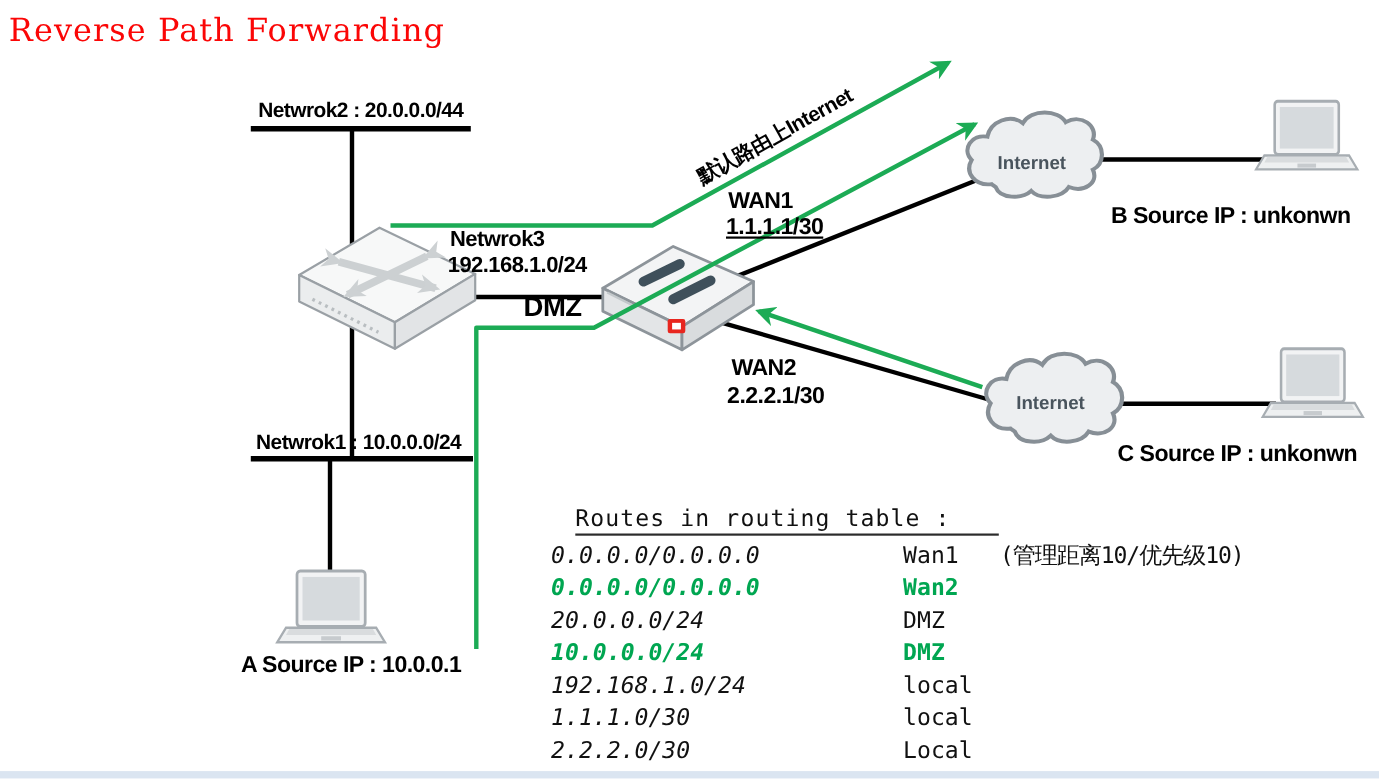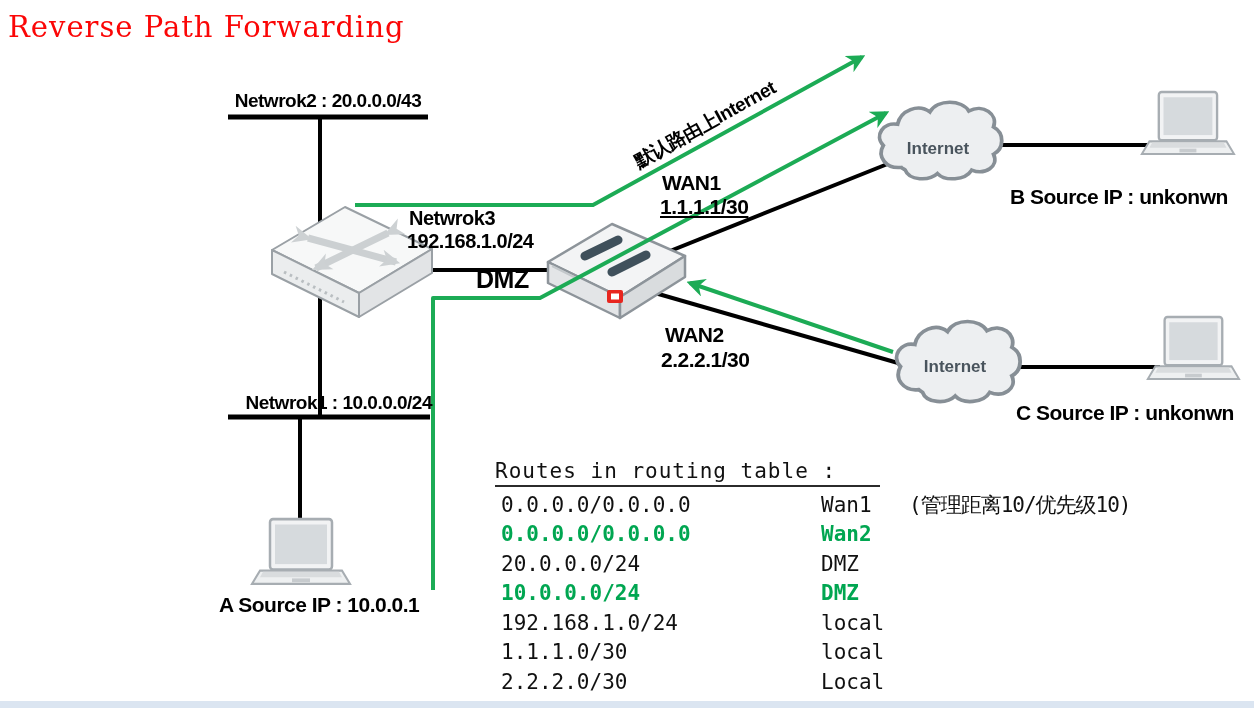--- a/index.html
+++ b/index.html
@@ -10,23 +10,23 @@
        font-family:"Liberation Sans",sans-serif;line-height:1.1;}
   .ctr{text-align:center;}
   #title{position:absolute;left:8px;top:10px;font-family:"DejaVu Serif","Liberation Serif",serif;
          font-size:29px;font-weight:400;letter-spacing:1px;color:#fb0606;white-space:nowrap;}
   .cloud-lbl{color:#49545d;font-size:17px;letter-spacing:0;}
   #default-route{transform:rotate(-29deg);transform-origin:0 50%;font-size:19px;}
   
   #routes{position:absolute;left:495px;top:459px;font-family:"DejaVu Sans Mono","Liberation Mono",monospace;
           font-size:21px;color:#111;}
   #routes .hdr{display:inline-block;border-bottom:2px solid #2b2b2b;min-width:385px;
-               padding-bottom:2px;margin-bottom:3px;letter-spacing:1px;}
+               padding-bottom:2px;margin-bottom:3px;letter-spacing:1px;margin-left:28px;}
   .rrow{display:flex;height:29.5px;align-items:center;}
-  .rrow .dest{width:320px;padding-left:6px;}
+  .rrow .dest{width:320px;padding-left:6px;font-style:italic;}
   .rrow .iface{width:88px;}
   .rrow .note{white-space:nowrap;letter-spacing:-1px;}
   .rrow.hl{color:#00a651;font-weight:700;}
   #bottom-strip{position:absolute;left:0;top:701px;width:1254px;height:7px;background:#dbe5f1;}
 </style>
 </head>
 <body>
 
 <div id="stage">
 
@@ -87,22 +87,22 @@
     <use href="#laptop" transform="translate(1140,92) scale(0.94,1.05)"></use>
     <use href="#laptop" transform="translate(1146,317) scale(0.93,1.05)"></use>
 
     <polyline points="355,205 593,205 862,57" fill="none" stroke="#1cab55" stroke-width="4" stroke-linejoin="round" marker-end="url(#ga)"></polyline>
     <polyline points="433,590 433,298 540,298 886,113" fill="none" stroke="#1cab55" stroke-width="4" stroke-linejoin="round" marker-end="url(#ga)"></polyline>
     <line x1="893" y1="352" x2="690" y2="283" stroke="#1cab55" stroke-width="4" marker-end="url(#ga)"></line>
   </svg>
 
   <div id="title">Reverse Path Forwarding</div>
 
-  <div class="lbl ctr" style="left:226px;top:91px;width:204px;font-size:19px;">Netwrok2 : 20.0.0.0/43</div>
-  <div class="lbl ctr" style="left:220px;top:393px;width:212px;font-size:19px;text-align:right;">Netwrok1 : 10.0.0.0/24</div>
+  <div class="lbl ctr" style="left:226px;top:91px;width:204px;font-size:19px;">Netwrok2 : 20.0.0.0/44</div>
+  <div class="lbl ctr" style="left:220px;top:393px;width:212px;font-size:19px;">Netwrok1 : 10.0.0.0/24</div>
   <div class="lbl" style="left:409px;top:207px;font-size:20px;">Netwrok3</div>
   <div class="lbl" style="left:407px;top:230px;font-size:20px;">192.168.1.0/24</div>
   <div class="lbl" style="left:476px;top:266px;font-size:25px;">DMZ</div>
 
   <div class="lbl" style="left:662px;top:171px;font-size:21px;">WAN1</div>
   <div class="lbl" style="left:660px;top:195px;font-size:21px;text-decoration:underline;">1.1.1.1/30</div>
   <div class="lbl" style="left:665px;top:323px;font-size:21px;">WAN2</div>
   <div class="lbl" style="left:661px;top:348px;font-size:21px;text-align:right;">2.2.2.1/30</div>
 
   <div class="lbl ctr cloud-lbl" style="left:893px;top:140px;width:90px;">Internet</div>

